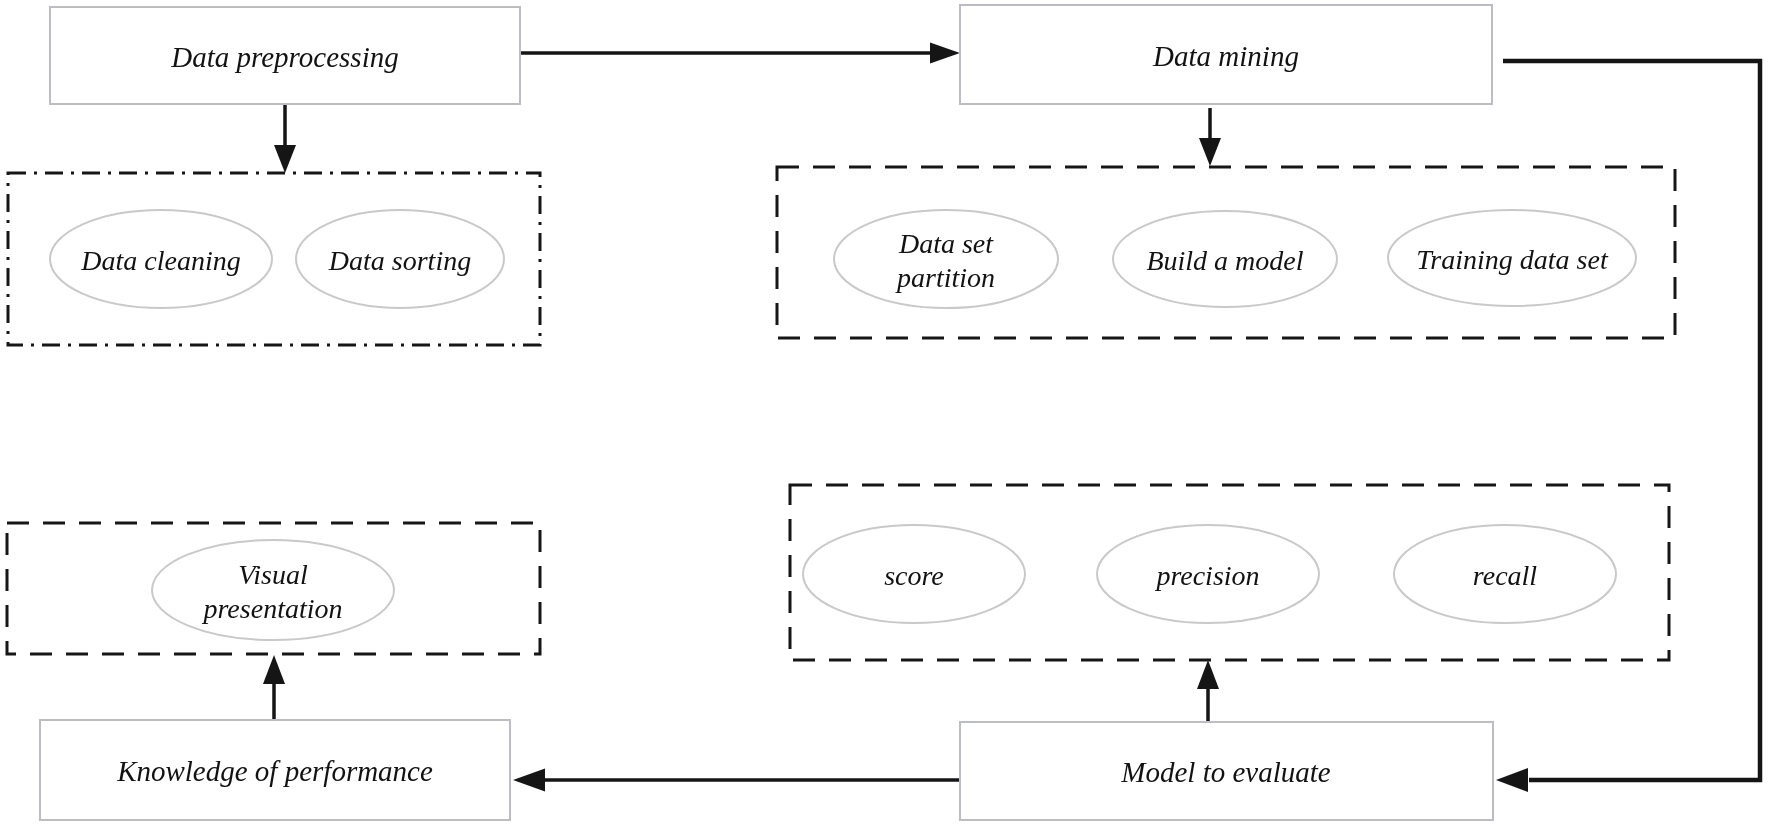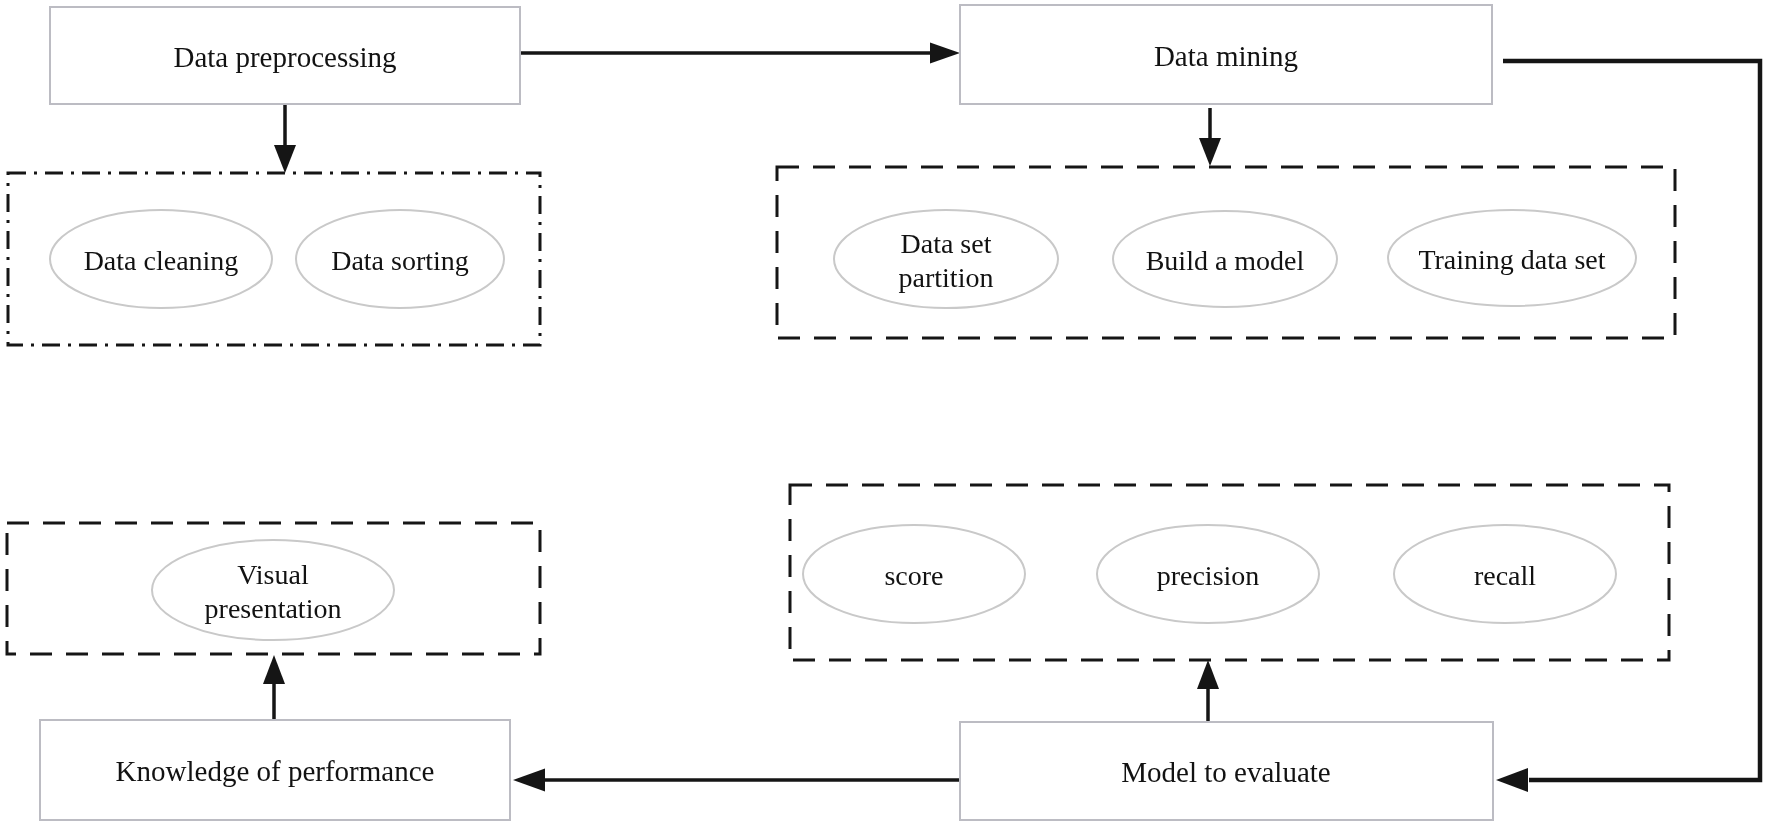--- a/index.html
+++ b/index.html
@@ -2,20 +2,21 @@
 <html><head>
 <meta charset="utf-8">
 <style>
   html, body { margin: 0; padding: 0; background: #ffffff; }
   .canvas {
     position: relative;
     width: 1772px;
     height: 830px;
     background: #ffffff;
     overflow: hidden;
+    font-style: italic;
   }
   svg { display: block; }
   .box-label {
     font-family: "Liberation Serif", "DejaVu Serif", serif;
     font-size: 29px;
     fill: #121212;
   }
   .ellipse-label {
     font-family: "Liberation Serif", "DejaVu Serif", serif;
     font-size: 28px;

